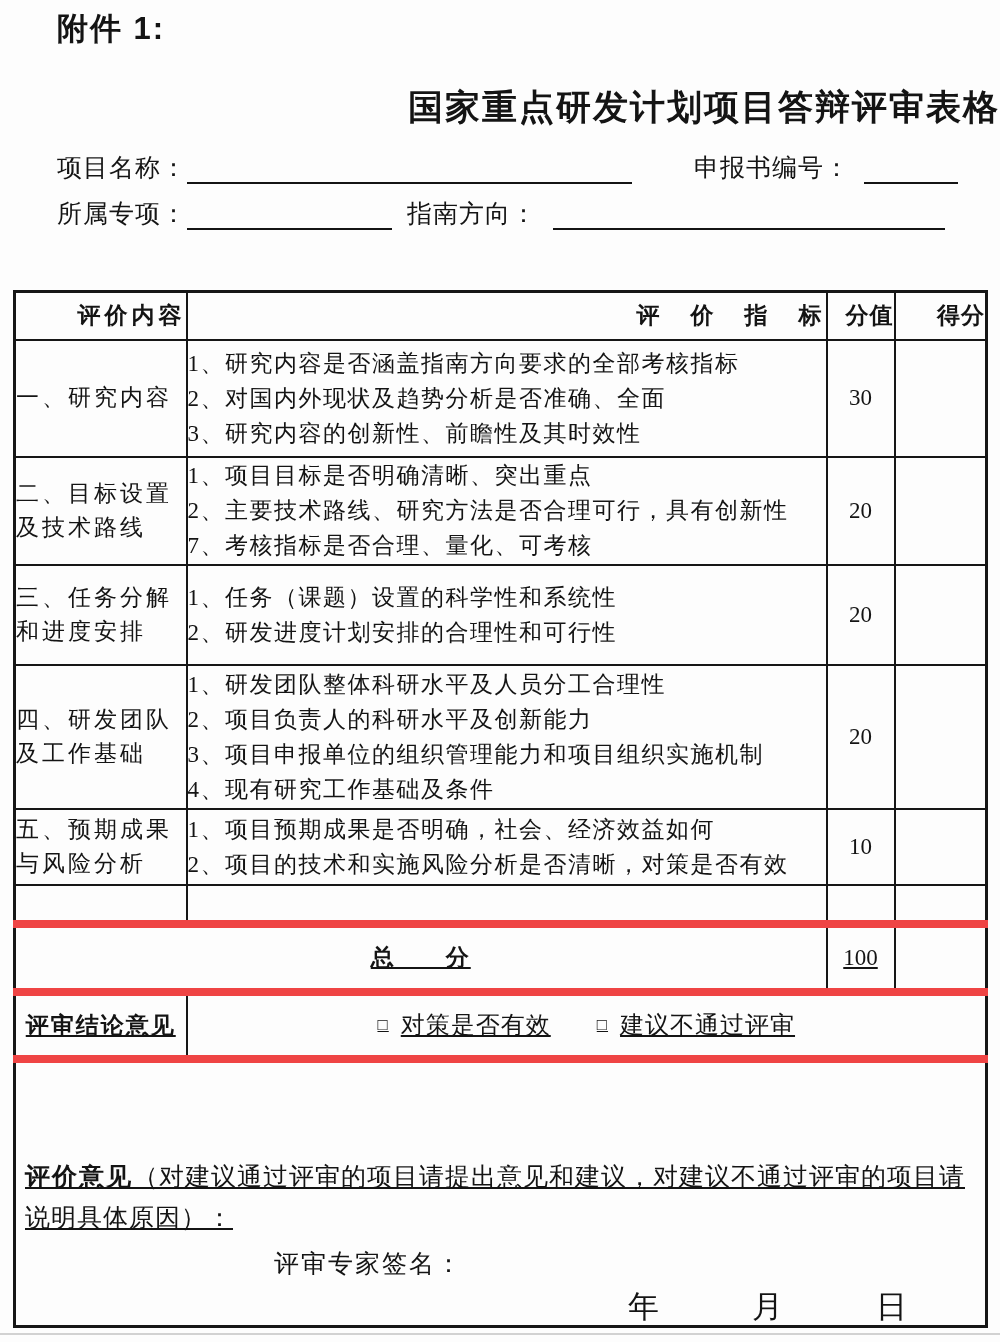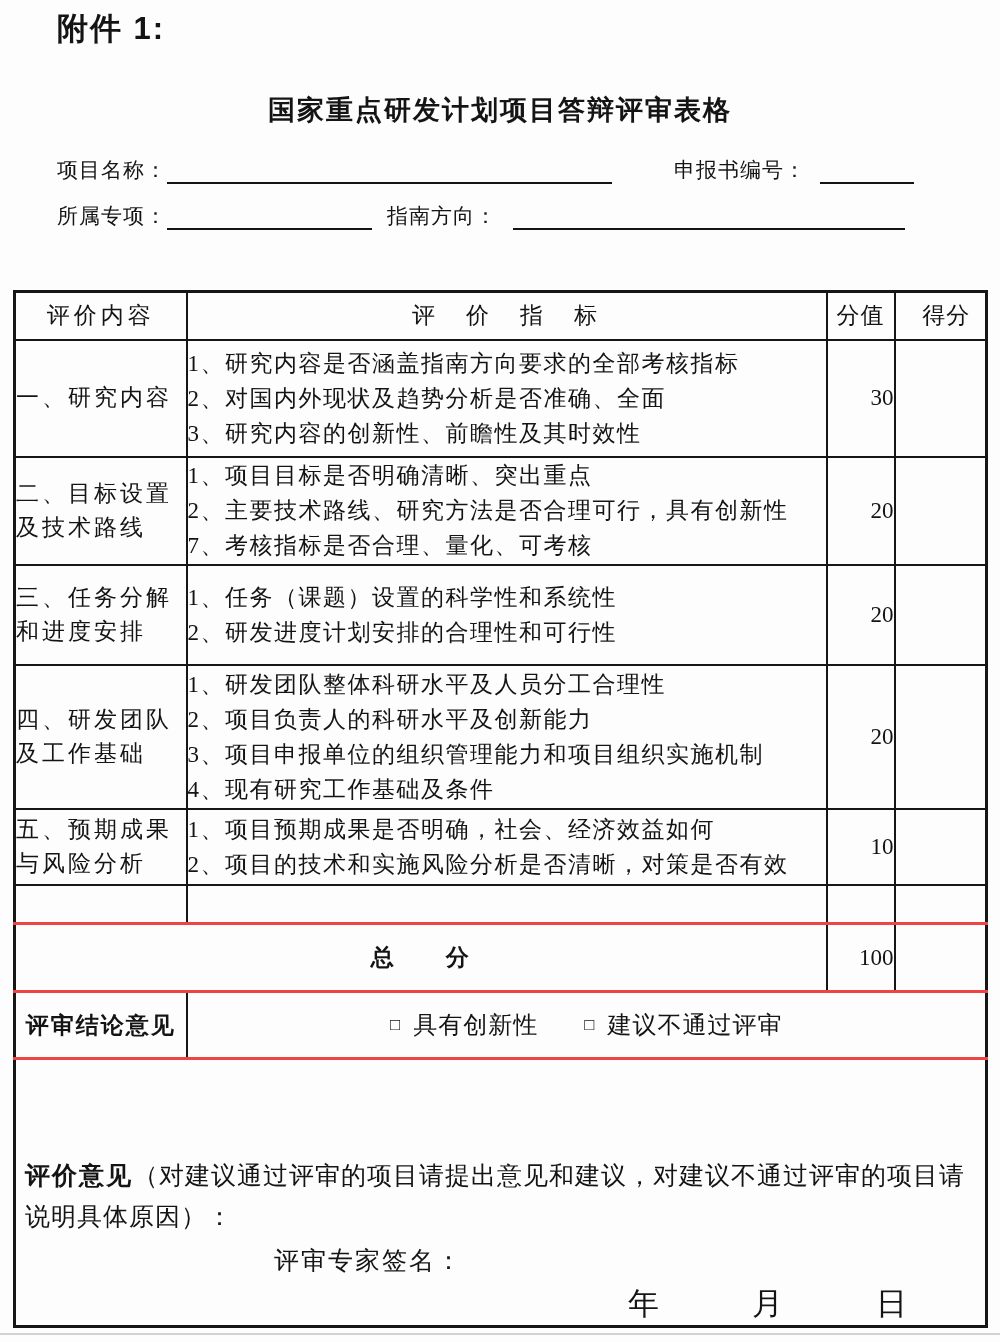--- a/index.html
+++ b/index.html
@@ -13,57 +13,57 @@
     position:relative;width:1000px;height:1342px;
     background:#fdfdfd;overflow:hidden;
   }
   .attachment{
     position:absolute;left:57px;top:8px;
     font-family:"Liberation Sans","DejaVu Sans",sans-serif;
     font-size:31px;font-weight:bold;letter-spacing:2px;
   }
   .title{
     position:absolute;left:0;top:84px;width:1000px;
-    text-align:center;
+    text-align:right;
     font-family:"Liberation Sans","DejaVu Sans",sans-serif;
-    font-size:27px;font-weight:bold;letter-spacing:2px;margin-top:8px;
+    font-size:35px;font-weight:bold;letter-spacing:2px;
   }
   .field-row{
     position:absolute;left:57px;display:flex;align-items:flex-end;
-    font-size:21px;white-space:nowrap;
+    font-size:25px;white-space:nowrap;
   }
   .field-row .lbl{letter-spacing:1px;}
   .blank{
     display:inline-block;height:32px;
     border-bottom:2px solid #141414;
   }
   .row1{top:150px;}
   .row2{top:196px;}
   .row3{top:241px;}
 
   table.review{
     position:absolute;left:13px;top:290px;
     width:972px;border-collapse:collapse;table-layout:fixed;
     border:3px solid #161616;
   }
   table.review th,table.review td{
     border:2px solid #161616;
     padding:0;vertical-align:middle;
     font-size:23px;
   }
-  th.hd{font-size:25px;font-weight:normal;letter-spacing:4px;text-align:center;}
+  th.hd{font-size:25px;font-weight:bold;letter-spacing:4px;text-align:right;}
   td.cat{
     padding:2px 2px 2px 5px;letter-spacing:3px;line-height:34px;
     word-break:break-all;text-align:left;
   }
   td.ind{padding:4px 4px 4px 9px;}
   td.ind .line{line-height:35px;letter-spacing:1.5px;}
-  td.score{font-size:25px;padding-left:8px;text-align:right;}
+  td.score{font-size:25px;padding-left:8px;text-align:center;}
   td.points{}
-  tr.sect td{border-top:3px solid #ef4444;}
+  tr.sect td{border-top:8px solid #ef4444;text-decoration:underline;}
   td.total-lbl{
     text-align:center;font-weight:bold;font-size:26px;letter-spacing:2px;
   }
   td.concl-lbl{
     text-align:center;font-weight:bold;font-size:26px;letter-spacing:2px;
     font-family:"Liberation Sans","DejaVu Sans",sans-serif;
   }
   td.concl-opts{text-align:center;}
   .opts{display:flex;justify-content:center;gap:46px;font-size:24px;letter-spacing:1px;}
   .opt{display:flex;align-items:center;gap:12px;}
@@ -189,21 +189,21 @@
       <td class="score">100</td>
       <td class="points"></td>
     </tr>
 
     <tr class="sect" style="height:67px;">
       <td class="concl-lbl">评审结论意见</td>
       <td class="concl-opts" colspan="3">
         <div class="opts">
           <span class="opt">
             <span class="cbox">□</span>
-            <span>具有创新性</span>
+            <span>对策是否有效</span>
           </span>
           <span class="opt">
             <span class="cbox">□</span>
             <span>建议不通过评审</span>
           </span>
         </div>
       </td>
     </tr>
 
     <tr class="sect" style="height:268px;">

